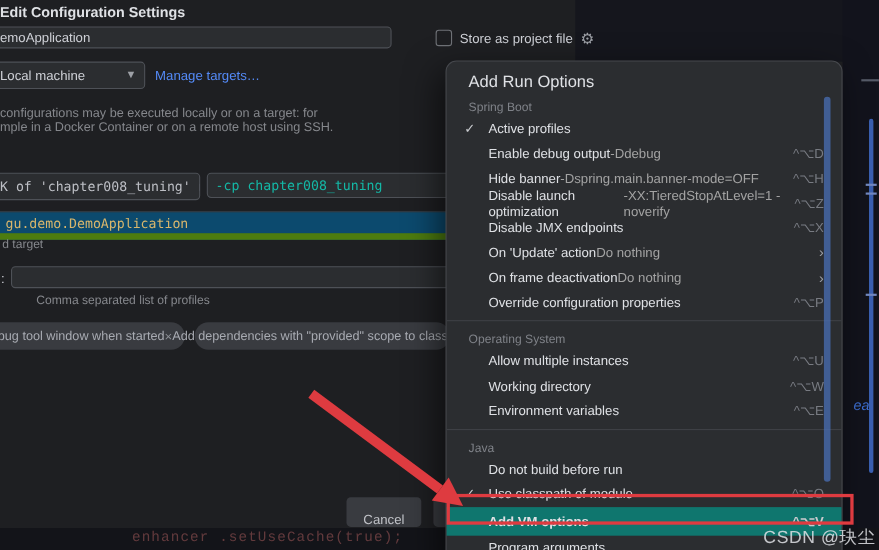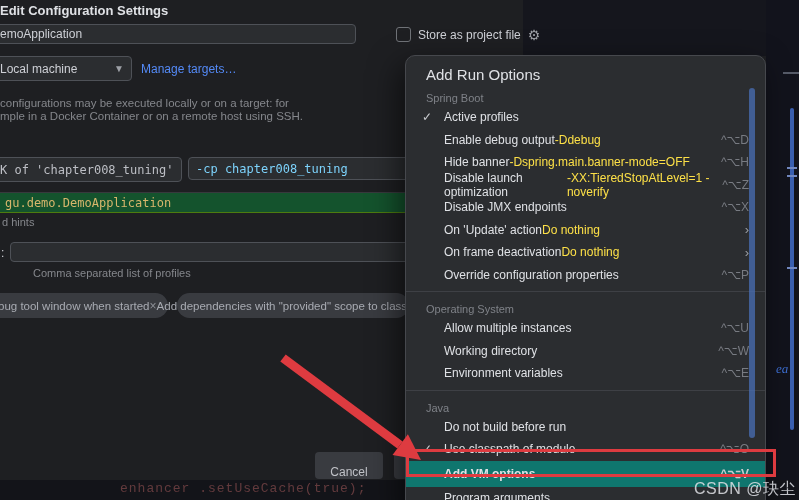--- a/index.html
+++ b/index.html
@@ -13,23 +13,23 @@
   .mono{font-family:"DejaVu Sans Mono",monospace}
   .name-input{left:-8px;top:24px;width:364px;height:20px}
   .store{left:396px;top:27px;display:flex;align-items:center;gap:7px;font-size:12px;color:#ced0d6}
   .checkbox{width:13px;height:13px;border:1.6px solid #6f7277;border-radius:3px;background:transparent}
   .gear{color:#9da0a6;font-size:14px;line-height:1}
   .target-select{left:-8px;top:56px;width:140px;height:25px}
   .target-select .chev{margin-left:auto;color:#9da0a6;font-size:10px}
   .manage{left:141px;top:62px;font-size:12px;color:#548af7}
   .desc{left:0;top:97px;font-size:11.5px;line-height:13px;color:#85878c}
   .module-field{left:-8px;top:157px;width:190px;height:25px;color:#bdbfc5}
-  .cp-field{left:188px;top:157px;width:240px;height:23px;color:#7dd3fc}
-  .main-class{left:0;top:192px;width:412px;height:19px;background:#14532d;border-top:1px solid #37393d;
-              border-bottom:1px solid #4d7c0f;display:flex;align-items:center;padding-left:5px;
+  .cp-field{left:188px;top:157px;width:240px;height:23px;color:#14b8a6}
+  .main-class{left:0;top:192px;width:412px;height:19px;background:#0c4a6e;border-top:1px solid #37393d;
+              border-bottom:6px solid #4d7c0f;display:flex;align-items:center;padding-left:5px;
               font-size:12px;color:#d8b66c}
   .hints{left:2px;top:216px;font-size:11px;color:#85878c}
   .profiles-label{left:1px;top:246px;font-size:12px;color:#ced0d6}
   .profiles-input{left:10px;top:242px;width:400px;height:20px}
   .profiles-help{left:33px;top:267px;font-size:11px;color:#85878c}
   .chip{height:25px;background:#393b40;border-radius:13px;display:flex;align-items:center;
         font-size:11.5px;color:#a8abb2;box-sizing:border-box;padding:0 12px;white-space:nowrap}
   .chip1{left:-14px;top:293px;width:182px}
   .chip1 .x{margin-left:auto;color:#8d9096;font-size:12px}
   .chip2{left:177px;top:293px;width:232px;justify-content:center}
@@ -39,32 +39,32 @@
   .btn-sliver{left:394px;top:452px;width:14px;height:27px;background:#393b40;border-radius:4px}
   
   .topright-dark{left:523px;top:0;width:276px;height:56px;background:#15161d}
   .right-strip{left:766px;top:0;width:33px;height:500px;background:#12131c}
   .bottom-strip{left:0;top:480px;width:799px;height:20px;background:#131419}
   .code-dim{left:120px;top:481px;font-family:Liberation Mono, monospace;font-size:13px;
             color:rgba(195,105,105,.45);letter-spacing:1px}
   .vline{left:790px;top:108px;width:4px;height:322px;background:#3a5fb0;border-radius:2px}
   .dash{background:#565b68;height:2px}
   .tick{background:#7288c0;height:2px}
-  .ea{left:776px;top:361px;font-style:italic;font-size:13px;color:#3d6fd4;font-family:Liberation Serif, serif}
+  .ea{left:776px;top:361px;font-style:italic;font-size:13px;color:#3d6fd4;font-family:Liberation Sans, sans-serif}
   
   .popup{left:405px;top:55px;width:361px;height:460px;background:#2b2d30;border:1px solid #46484d;
          border-radius:10px;box-sizing:border-box;box-shadow:-6px 10px 30px rgba(0,0,0,.55);
          padding-top:6px;z-index:20}
   .popup-title{height:24px;padding-left:20px;font-size:15px;color:#dfe1e5;display:flex;align-items:center}
   .m-header{height:20px;padding-left:20px;font-size:11px;color:#7f8288;display:flex;align-items:flex-end;
             padding-bottom:2px;box-sizing:border-box}
   .mi{height:22.5px;display:flex;align-items:center;padding:0 16px;font-size:12px;box-sizing:border-box}
   .mi .chk{width:22px;color:#c8cace;font-size:12px;flex:none}
   .mi .lbl{color:#dfe1e5}
-  .mi .sfx{color:#fde047}
+  .mi .sfx{color:#a3a3a3}
   .mi .sc{margin-left:auto;color:#787b82;font-size:12px}
   .mi .chev2{margin-left:auto;color:#9a9da3;font-size:13px}
   .mi.hl{height:26px;background:#0f766e}
   .sep{height:1px;background:#3e4045;margin:5px 0}
   .scrollbar{left:749px;top:88px;width:6px;height:350px;background:#4a6fb5;opacity:.75;border-radius:3px;z-index:25}
   
   .red-box{left:406px;top:449px;width:370px;height:28px;border:3px solid #de3b40;box-sizing:border-box;z-index:50}
   .arrow-svg{left:0;top:0;z-index:60;pointer-events:none}
   .watermark{right:3px;top:479px;font-size:16px;color:rgba(225,226,230,.85);letter-spacing:.5px;z-index:70}
 </style>
@@ -110,21 +110,21 @@
   <span>K of 'chapter008_tuning' modu</span>
 </div>
 <div class="abs field mono cp-field">
   <span>-cp chapter008_tuning</span>
 </div>
 
 <div class="abs main-class mono">
   <span>gu.demo.DemoApplication</span>
 </div>
 
-<div class="abs hints">d hints</div>
+<div class="abs hints">d target</div>
 
 <div class="abs profiles-label">:</div>
 <div class="abs field profiles-input"></div>
 <div class="abs profiles-help">Comma separated list of profiles</div>
 
 <div class="abs chip chip1">
   <span>bug tool window when started</span>
   <span class="x">×</span>
 </div>
 <div class="abs chip chip2">

